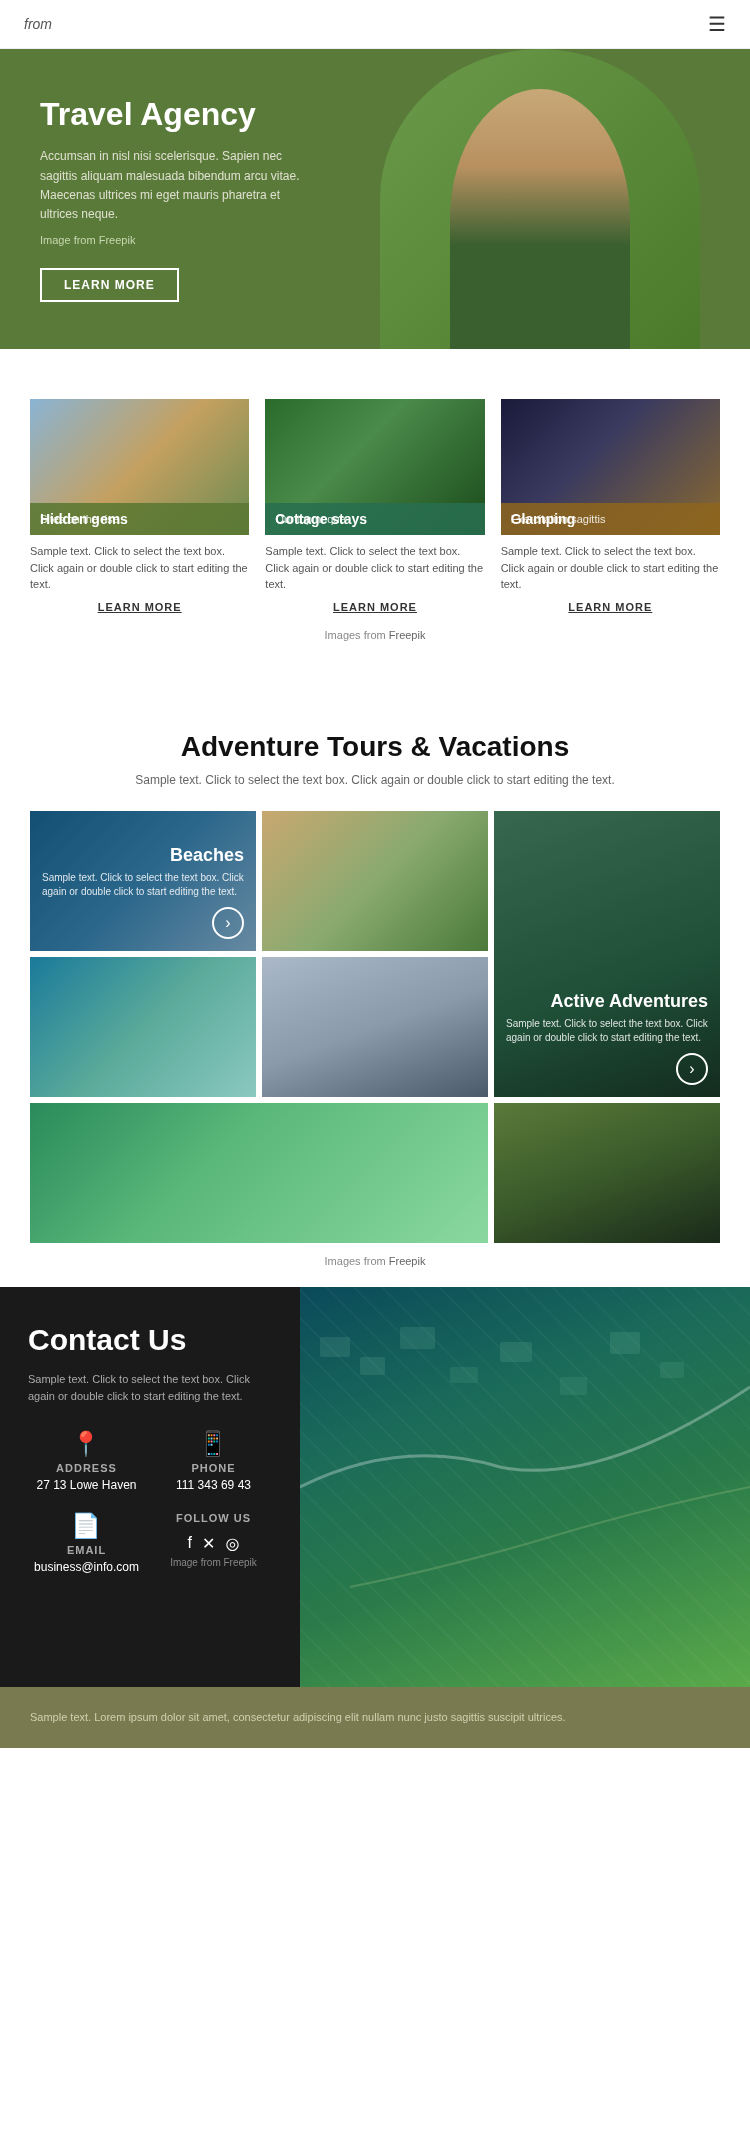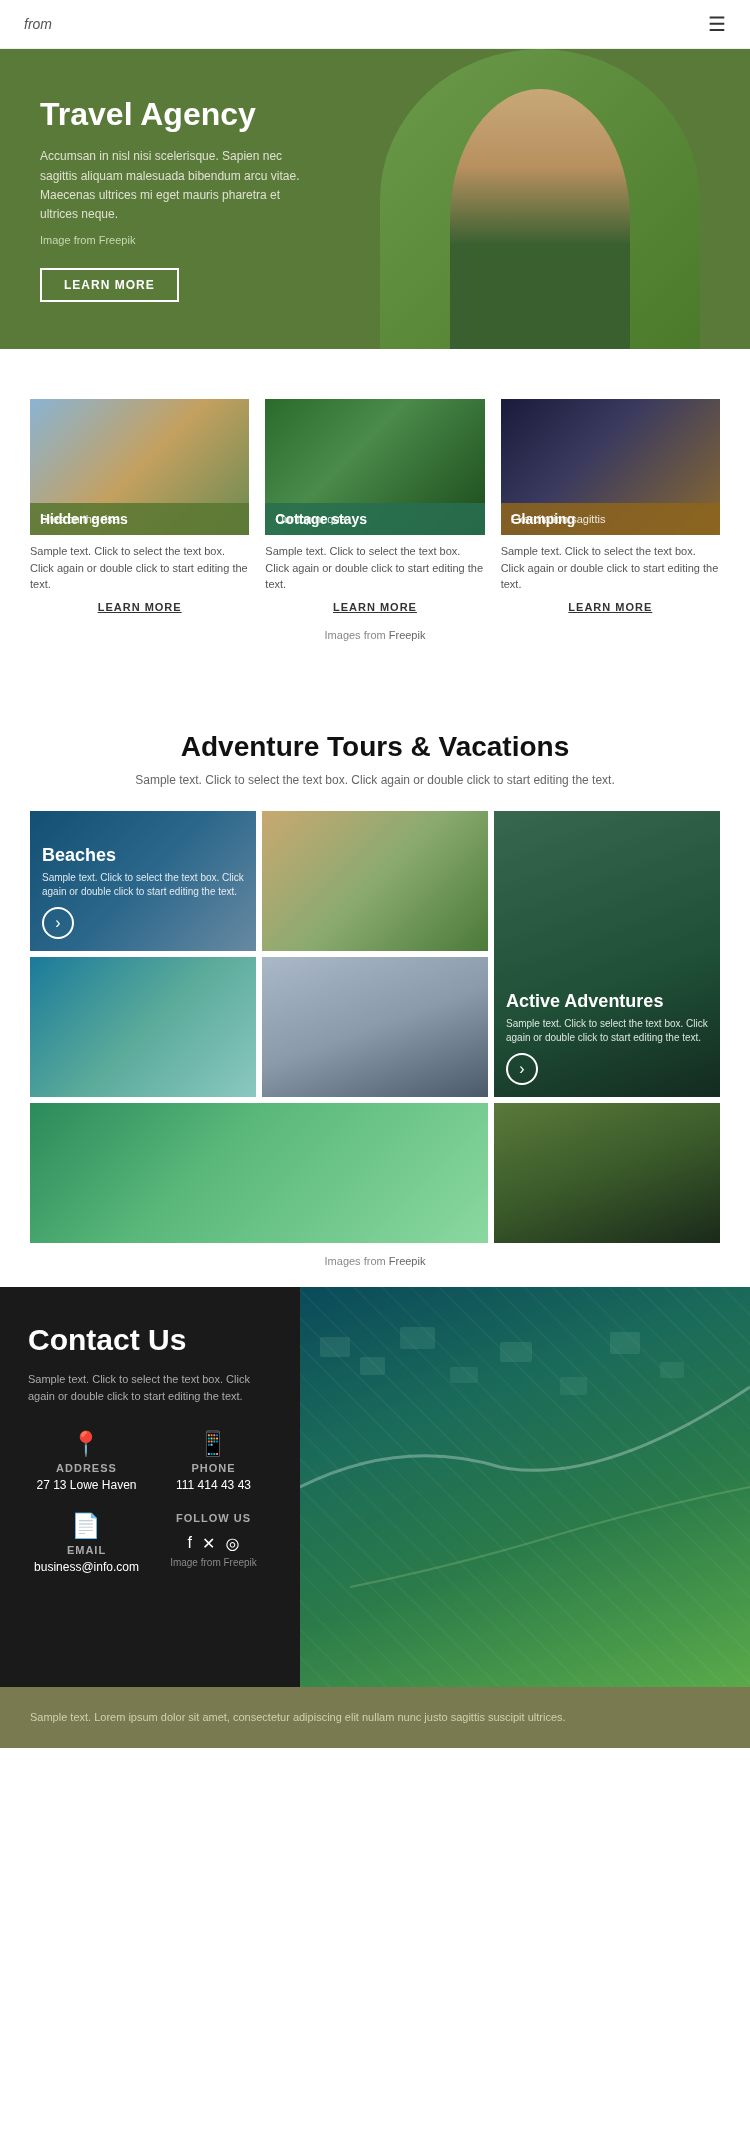--- a/index.html
+++ b/index.html
@@ -192,20 +192,21 @@
     .adv-img-road { background: linear-gradient(160deg, #5a7a3a 0%, #3a5a2a 50%, #1a2a1a 100%); }
 
     .adv-overlay {
       position: absolute;
       top: 0; left: 0; right: 0; bottom: 0;
       background: rgba(0,0,0,0.25);
       display: flex;
       flex-direction: column;
       justify-content: flex-end;
       padding: 12px;
+      align-items: flex-end;
     }
     .adv-title {
       color: #fff;
       font-weight: bold;
       font-size: 18px;
       line-height: 1.2;
       margin-bottom: 4px;
     }
     .adv-desc {
       color: rgba(255,255,255,0.85);
@@ -443,21 +444,21 @@
 
       <div class="contact-item">
         <span class="contact-icon">📍</span>
         <span class="contact-label">ADDRESS</span>
         <span class="contact-value">27 13 Lowe Haven</span>
       </div>
 
       <div class="contact-item">
         <span class="contact-icon">📱</span>
         <span class="contact-label">PHONE</span>
-        <span class="contact-value">111 414 43 43</span>
+        <span class="contact-value">111 343 69 43</span>
       </div>
 
       <div class="contact-item">
         <span class="contact-icon">📄</span>
         <span class="contact-label">EMAIL</span>
         <span class="contact-value">business@info.com</span>
       </div>
 
       <div class="contact-item">
         <div class="follow-label">FOLLOW US</div>

